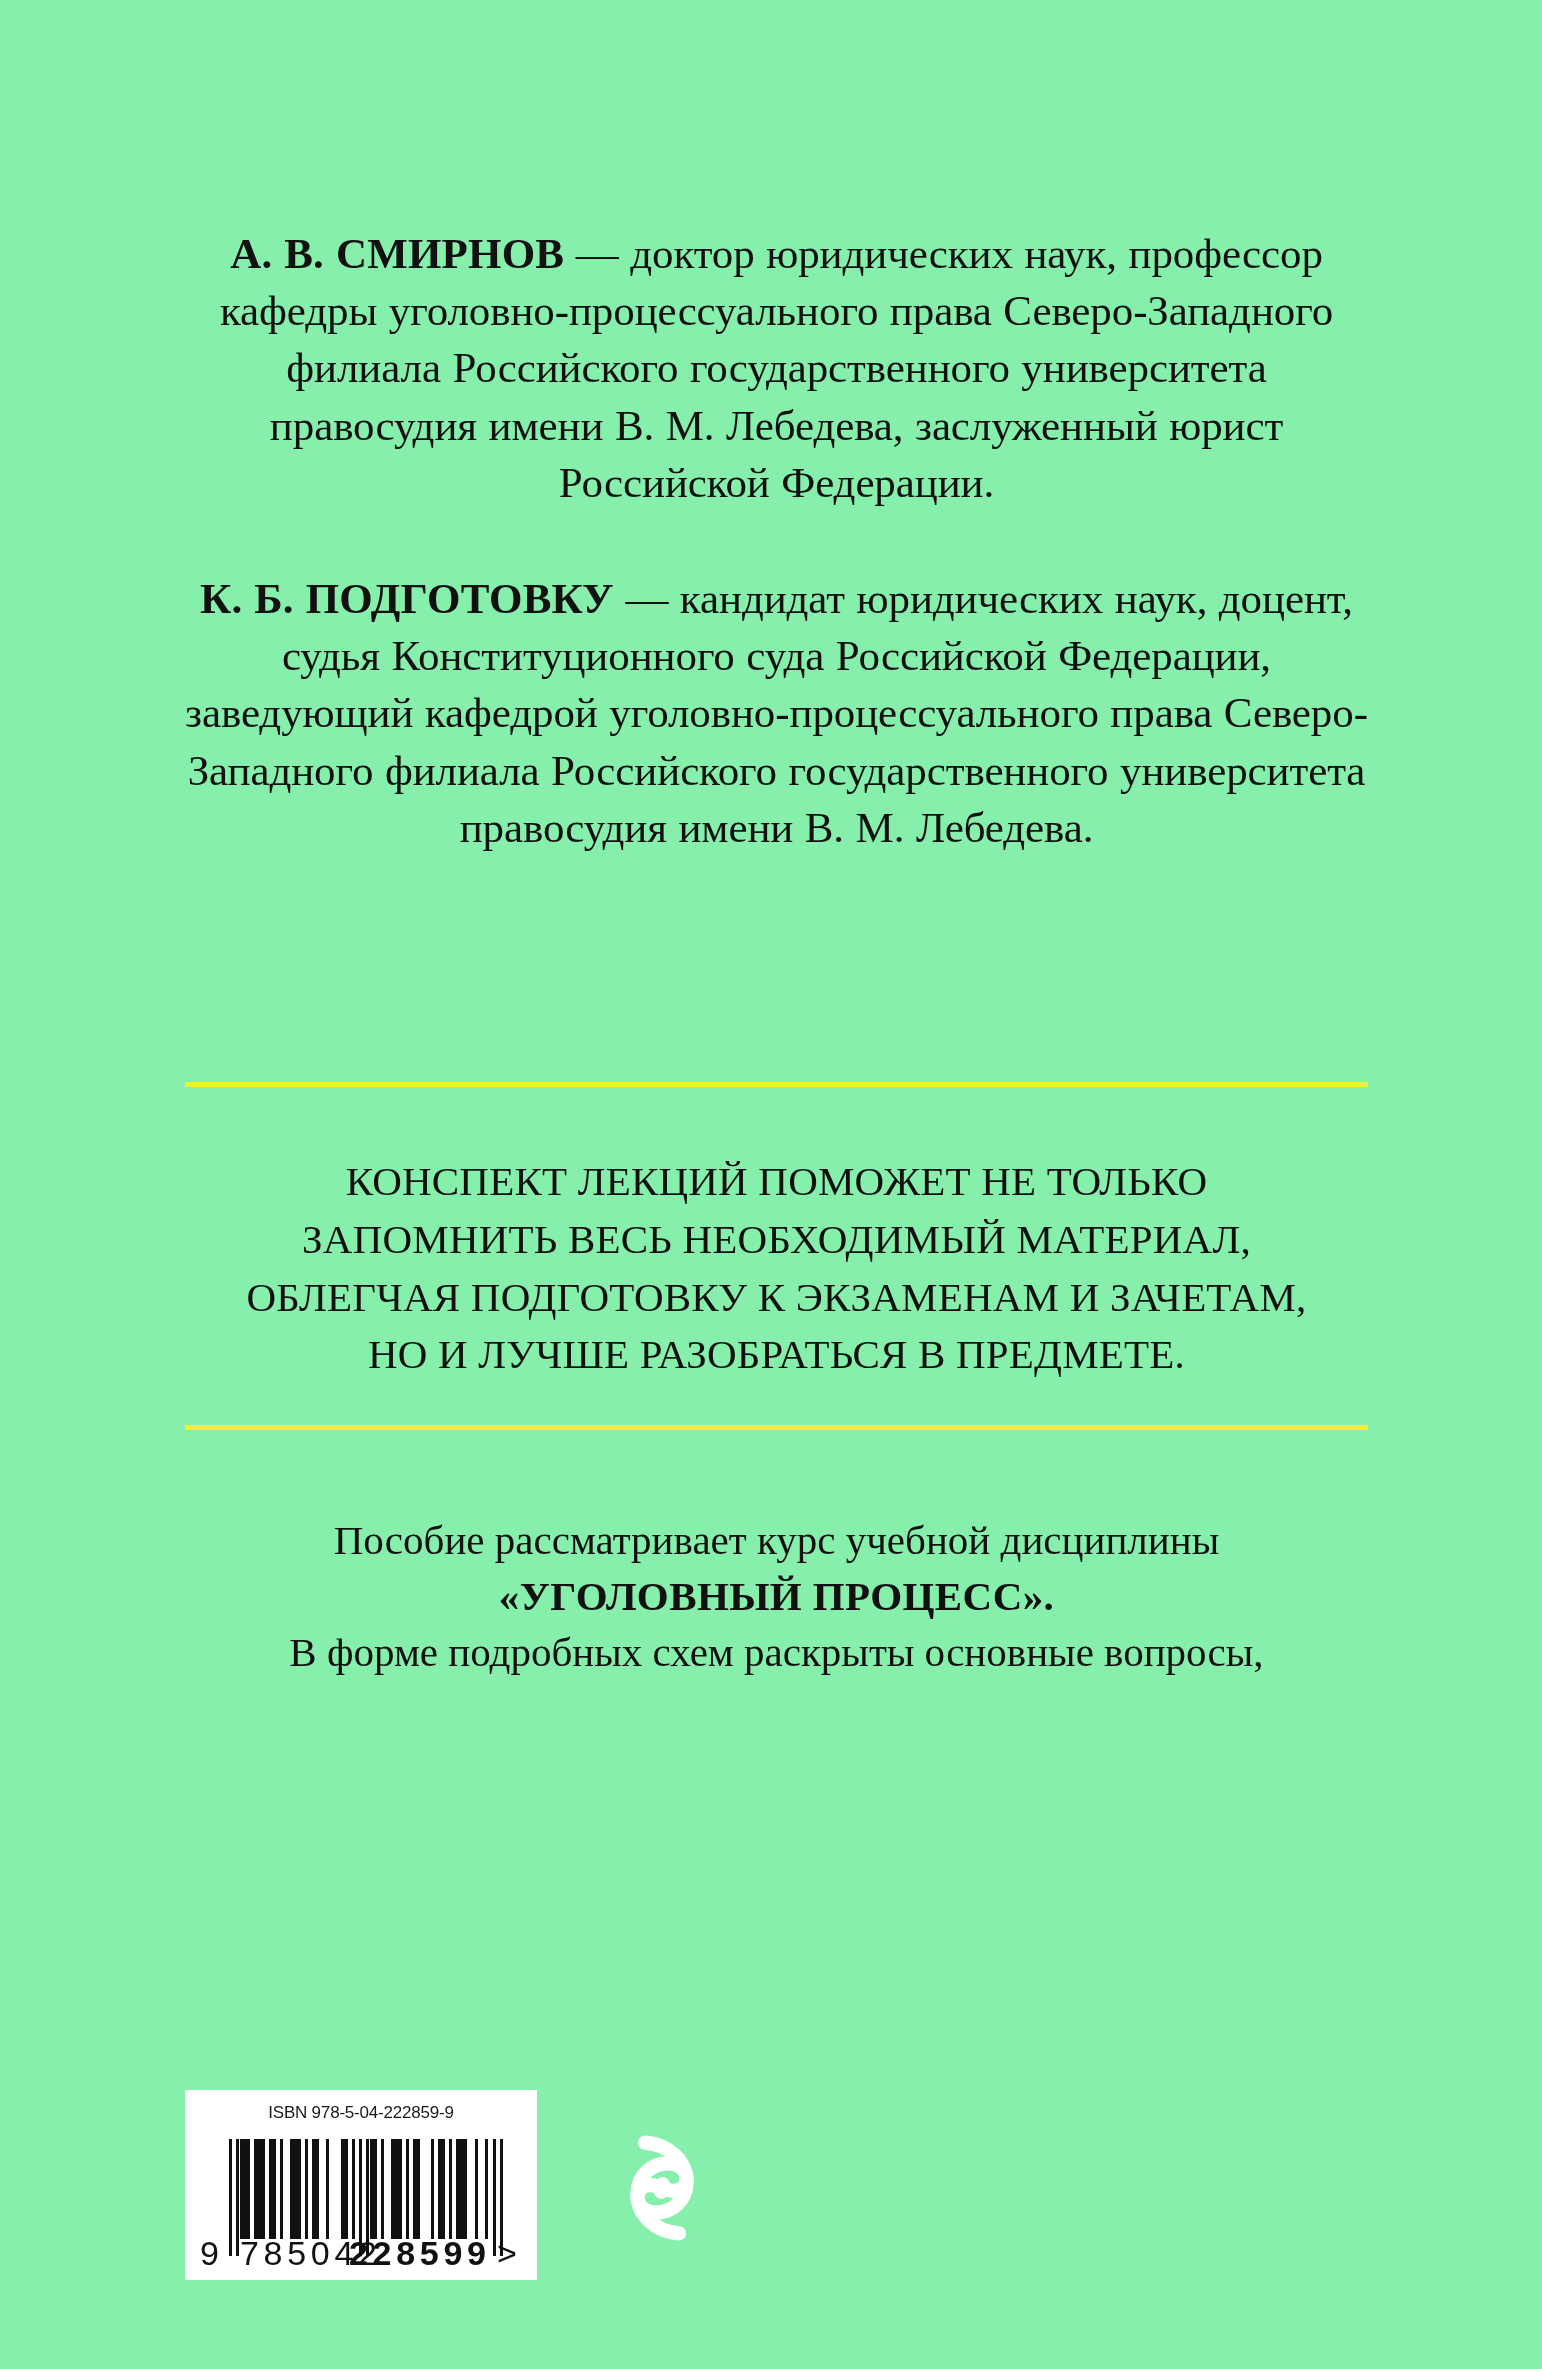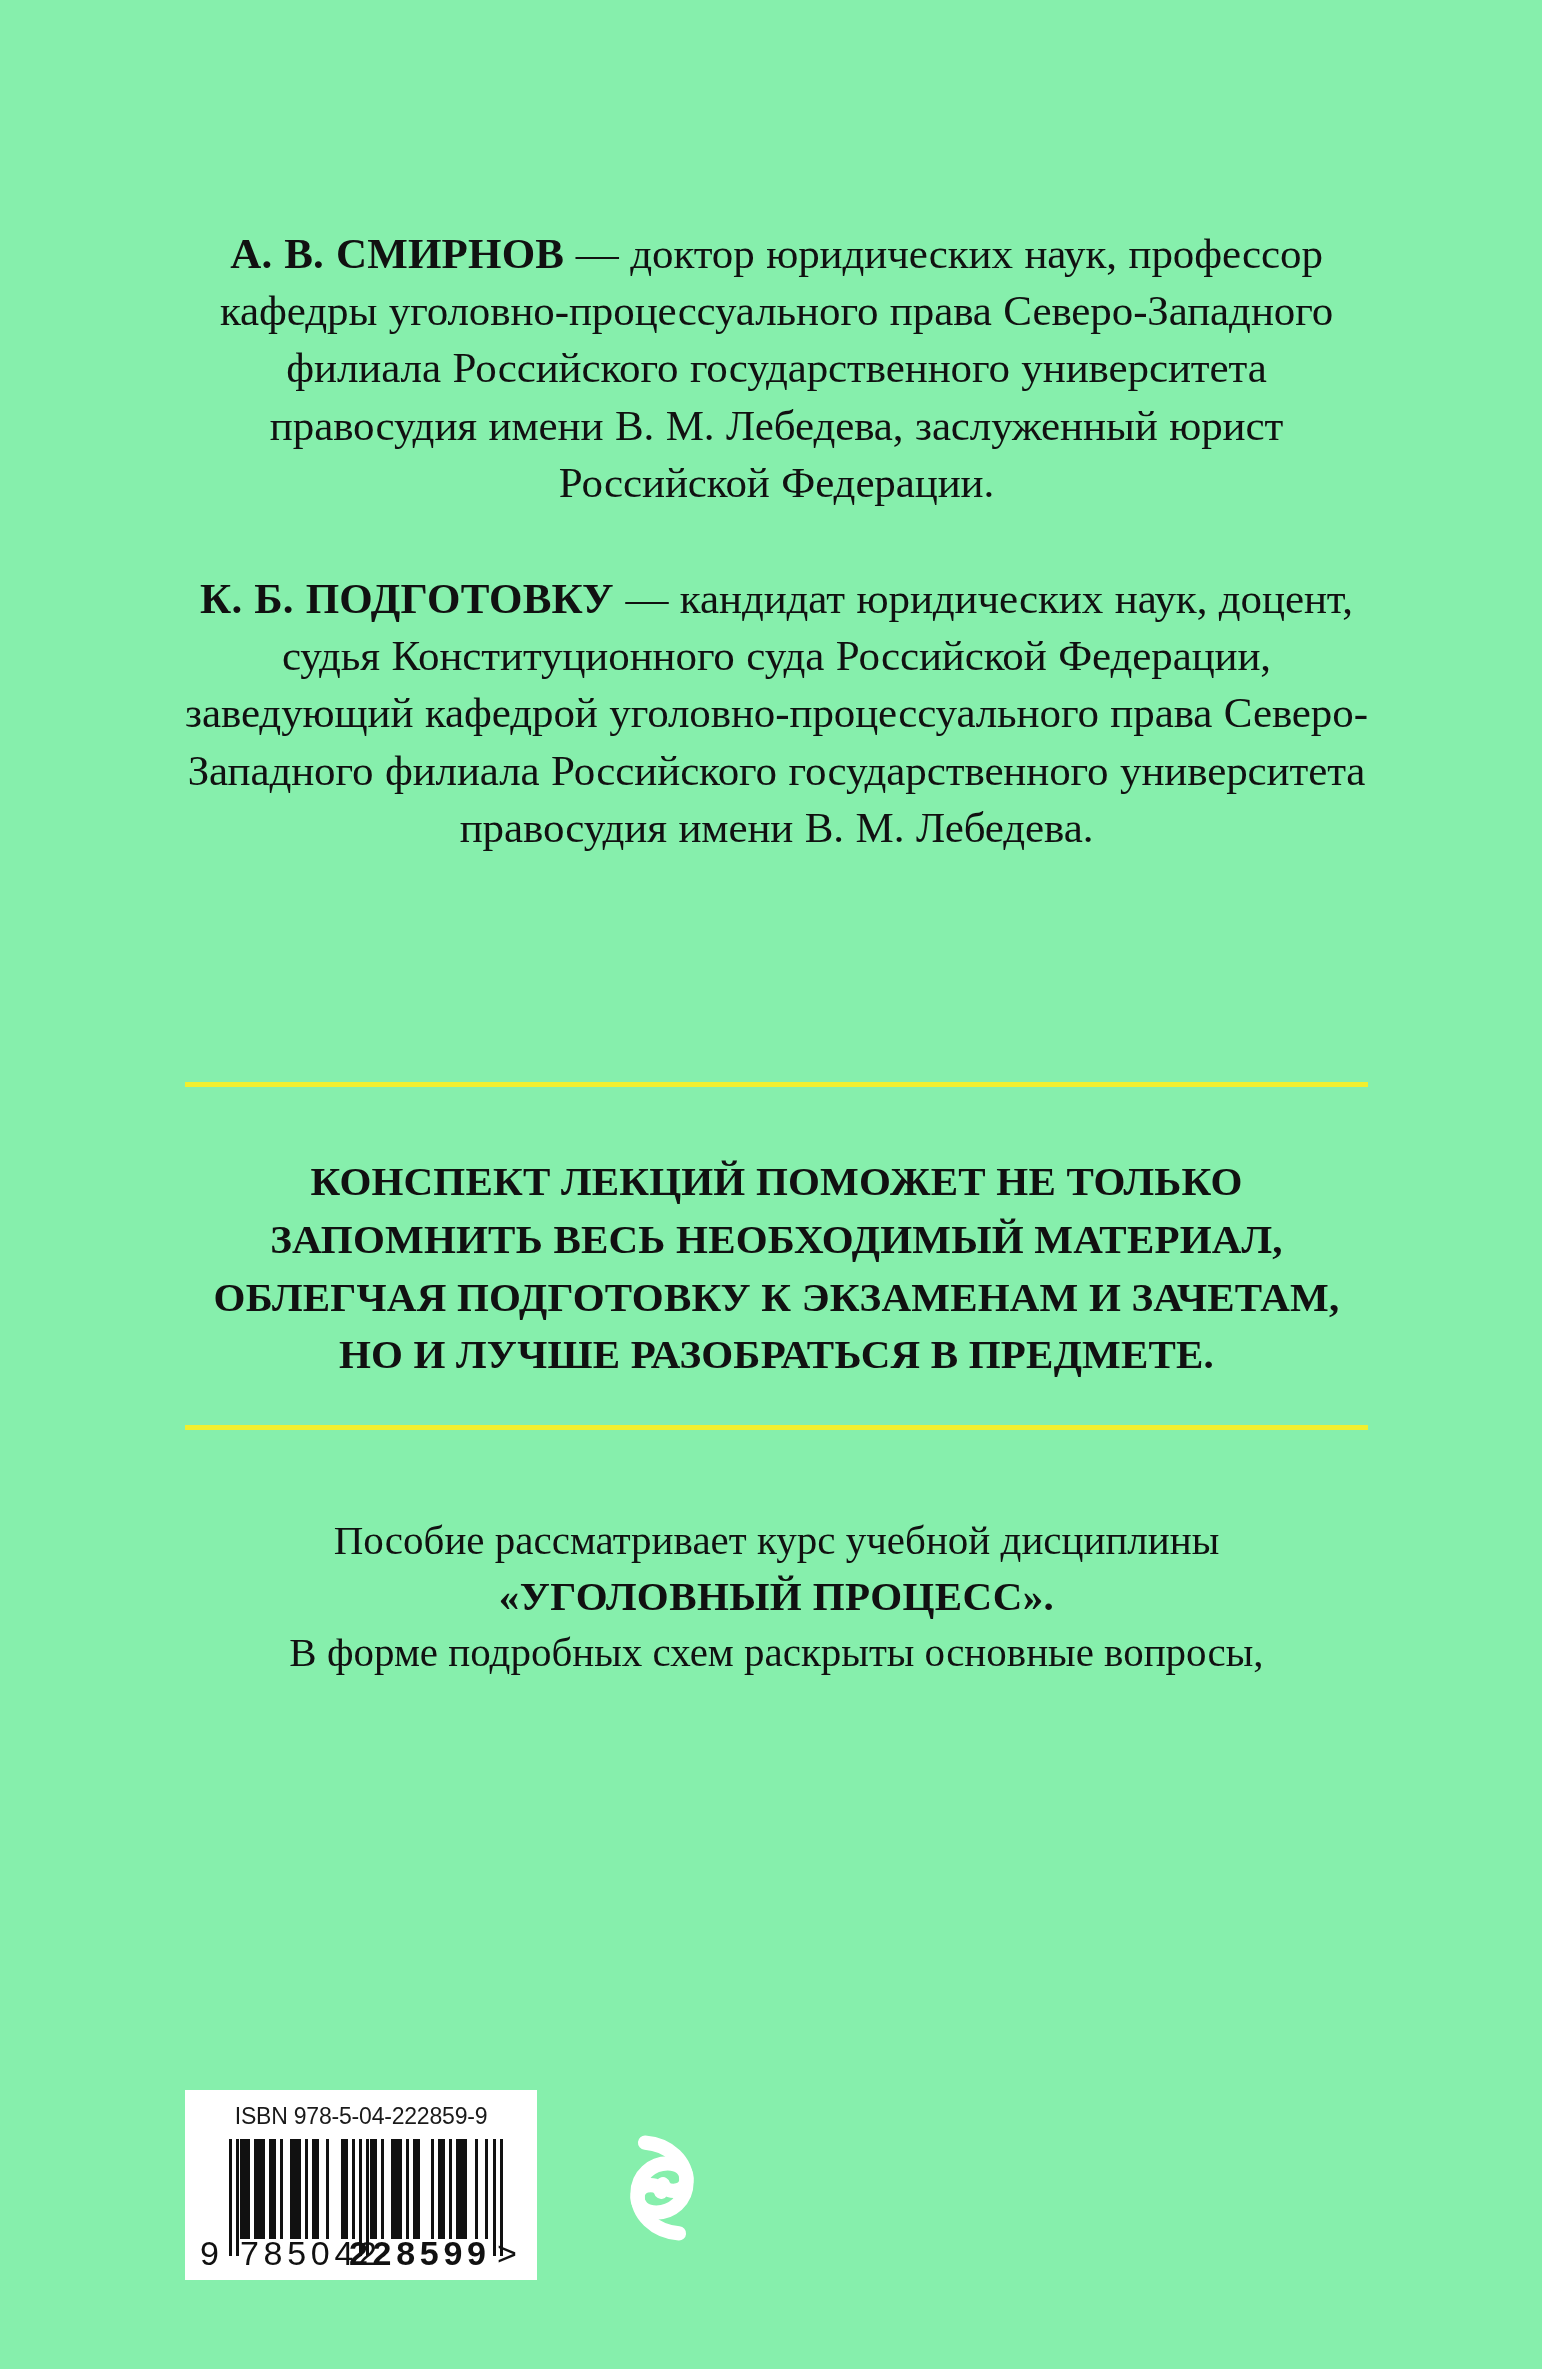--- a/index.html
+++ b/index.html
@@ -73,21 +73,21 @@
   .rule-bottom { top: 1425px; }
 
   
   .highlight {
     position: absolute;
     left: 0;
     top: 1153px;
     width: 1183px;
     text-align: center;
     font-size: 41px;
-    font-weight: bold;
+    font-weight: normal;
     line-height: 1.41;
     letter-spacing: 0.2px;
   }
 
   .highlight-line {
     display: block;
     white-space: nowrap;
   }
 
   
@@ -122,21 +122,21 @@
     box-sizing: border-box;
   }
 
   .isbn-text {
     position: absolute;
     left: 0;
     top: 13.2px;
     width: 100%;
     text-align: center;
     font-family: "Liberation Sans", "DejaVu Sans", sans-serif;
-    font-size: 23px;
+    font-size: 17px;
     color: #1a1a1a;
     letter-spacing: -0.2px;
     white-space: nowrap;
   }
 
   .bars {
     position: absolute;
     left: 44px;
     top: 49px;
     width: 274px;

